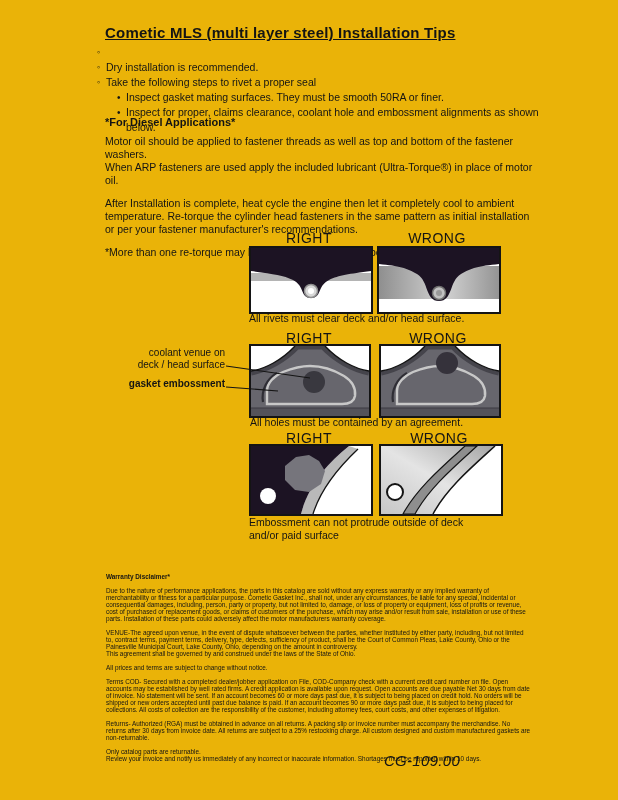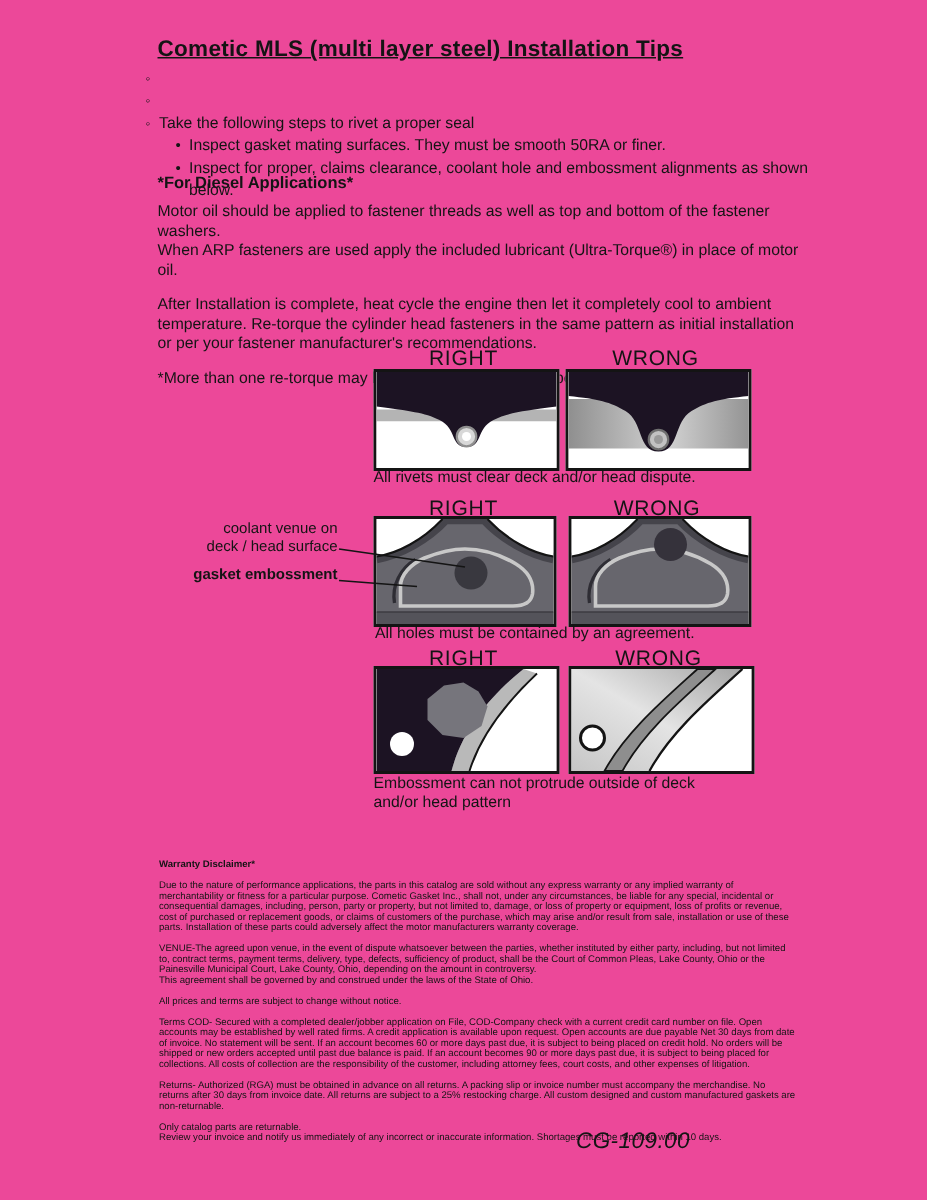--- a/index.html
+++ b/index.html
@@ -1,17 +1,17 @@
 <!DOCTYPE html>
 <html><head>
 <meta charset="utf-8">
 <style>
   html,body{margin:0;padding:0;background:#ffffff;}
   .page{
-    position:relative;width:618px;height:800px;background:#ec4899;overflow:hidden;
+    position:relative;width:618px;height:800px;background:#eab308;overflow:hidden;
     font-family:"Liberation Sans", sans-serif;color:#141414;
   }
   
   .title{
     position:absolute;left:105px;top:24px;font-size:15px;font-weight:bold;
     text-decoration:underline;letter-spacing:.2px;
   }
   .tips{position:absolute;left:97px;top:45px;width:450px;font-size:10.5px;line-height:15px;}
   .tip-row{display:flex;}
   .tip-bullet{width:9px;flex:0 0 9px;font-size:9px;line-height:15px;}
@@ -40,20 +40,21 @@
 <div class="page">
 
   <div class="title">Cometic MLS (multi layer steel) Installation Tips</div>
 
   <div class="tips">
     <div class="tip-row">
       <span class="tip-bullet">◦</span>
     </div>
     <div class="tip-row">
       <span class="tip-bullet">◦</span>
+      <span>Dry installation is recommended.</span>
     </div>
     <div class="tip-row">
       <span class="tip-bullet">◦</span>
       <span>Take the following steps to rivet a proper seal</span>
     </div>
     <div class="sub-row">
       <span class="sub-bullet">•</span>
       <span>Inspect gasket mating surfaces.  They must be smooth 50RA or finer.</span>
     </div>
     <div class="sub-row">
@@ -98,21 +99,21 @@
           </linearGradient>
         </defs>
         <rect x="0" y="0" width="120" height="64" fill="#ffffff"></rect>
         <rect x="0" y="18" width="120" height="33" fill="url(#g-deck)"></rect>
         <path d="M0,0 H120 V16 C100,18 92,20 82,26 C70,33 74,53 60,53 C46,53 50,33 38,26 C28,20 20,18 0,16 Z" fill="#1c1323"></path>
         <circle cx="60" cy="45" r="6.5" fill="#c2c2c2" stroke="#6f6f6f" stroke-width="1.5"></circle>
         <circle cx="60" cy="45" r="3" fill="#9a9a9a"></circle>
       </svg>
     </div>
 
-    <div class="caption" style="left:237px;top:84px;">All rivets must clear deck and/or head dispute.</div>
+    <div class="caption" style="left:237px;top:84px;">All rivets must clear deck and/or head surface.</div>
 
     <div class="dlabel" style="left:237px;top:102px;">RIGHT</div>
     <div class="dlabel" style="left:366px;top:102px;">WRONG</div>
 
     <div class="side-label" style="left:83px;top:119px;width:130px;">coolant venue on
 deck / head surface</div>
     <div class="side-label" style="left:83px;top:150px;width:130px;font-weight:bold;">gasket embossment</div>
 
     <div class="panel" style="left:237px;top:116px;">
       <svg width="118" height="70" viewBox="0 0 118 70">
@@ -171,21 +172,21 @@
         </defs>
         <rect x="0" y="0" width="120" height="68" fill="#ffffff"></rect>
         <path d="M0,0 H114 C92,20 66,42 52,68 H0 Z" fill="url(#g-silver)"></path>
         <path d="M114,0 C92,20 66,42 52,68" fill="none" stroke="#141414" stroke-width="1.5"></path>
         <path d="M96,0 C74,20 48,42 34,68 L22,68 C36,42 62,20 84,0 Z" fill="#8e8e8e" stroke="#141414" stroke-width="1.2"></path>
         <circle cx="14" cy="46" r="8" fill="#ffffff" stroke="#141414" stroke-width="2"></circle>
       </svg>
     </div>
 
     <div class="caption" style="left:237px;top:288px;">Embossment can not protrude outside of deck
-and/or head pattern</div>
+and/or paid surface</div>
 
     <svg class="leader-svg">
       <line x1="214" y1="138" x2="298" y2="150" stroke="#141414" stroke-width="1.1"></line>
       <line x1="214" y1="159" x2="266" y2="163" stroke="#141414" stroke-width="1.1"></line>
     </svg>
   </div>
 
   <div class="legal">
     <div class="legal-heading">Warranty Disclaimer*</div>
     <p>Due to the nature of performance applications, the parts in this catalog are sold without any express warranty or any implied warranty of merchantability or fitness for a particular purpose.  Cometic Gasket Inc., shall not, under any circumstances, be liable for any special, incidental or consequential damages, including, person, party or property, but not limited to, damage, or loss of property or equipment, loss of profits or revenue, cost of purchased or replacement goods, or claims of customers of the purchase, which may arise and/or result from sale, installation or use of these parts.  Installation of these parts could adversely affect the motor manufacturers warranty coverage.</p>

